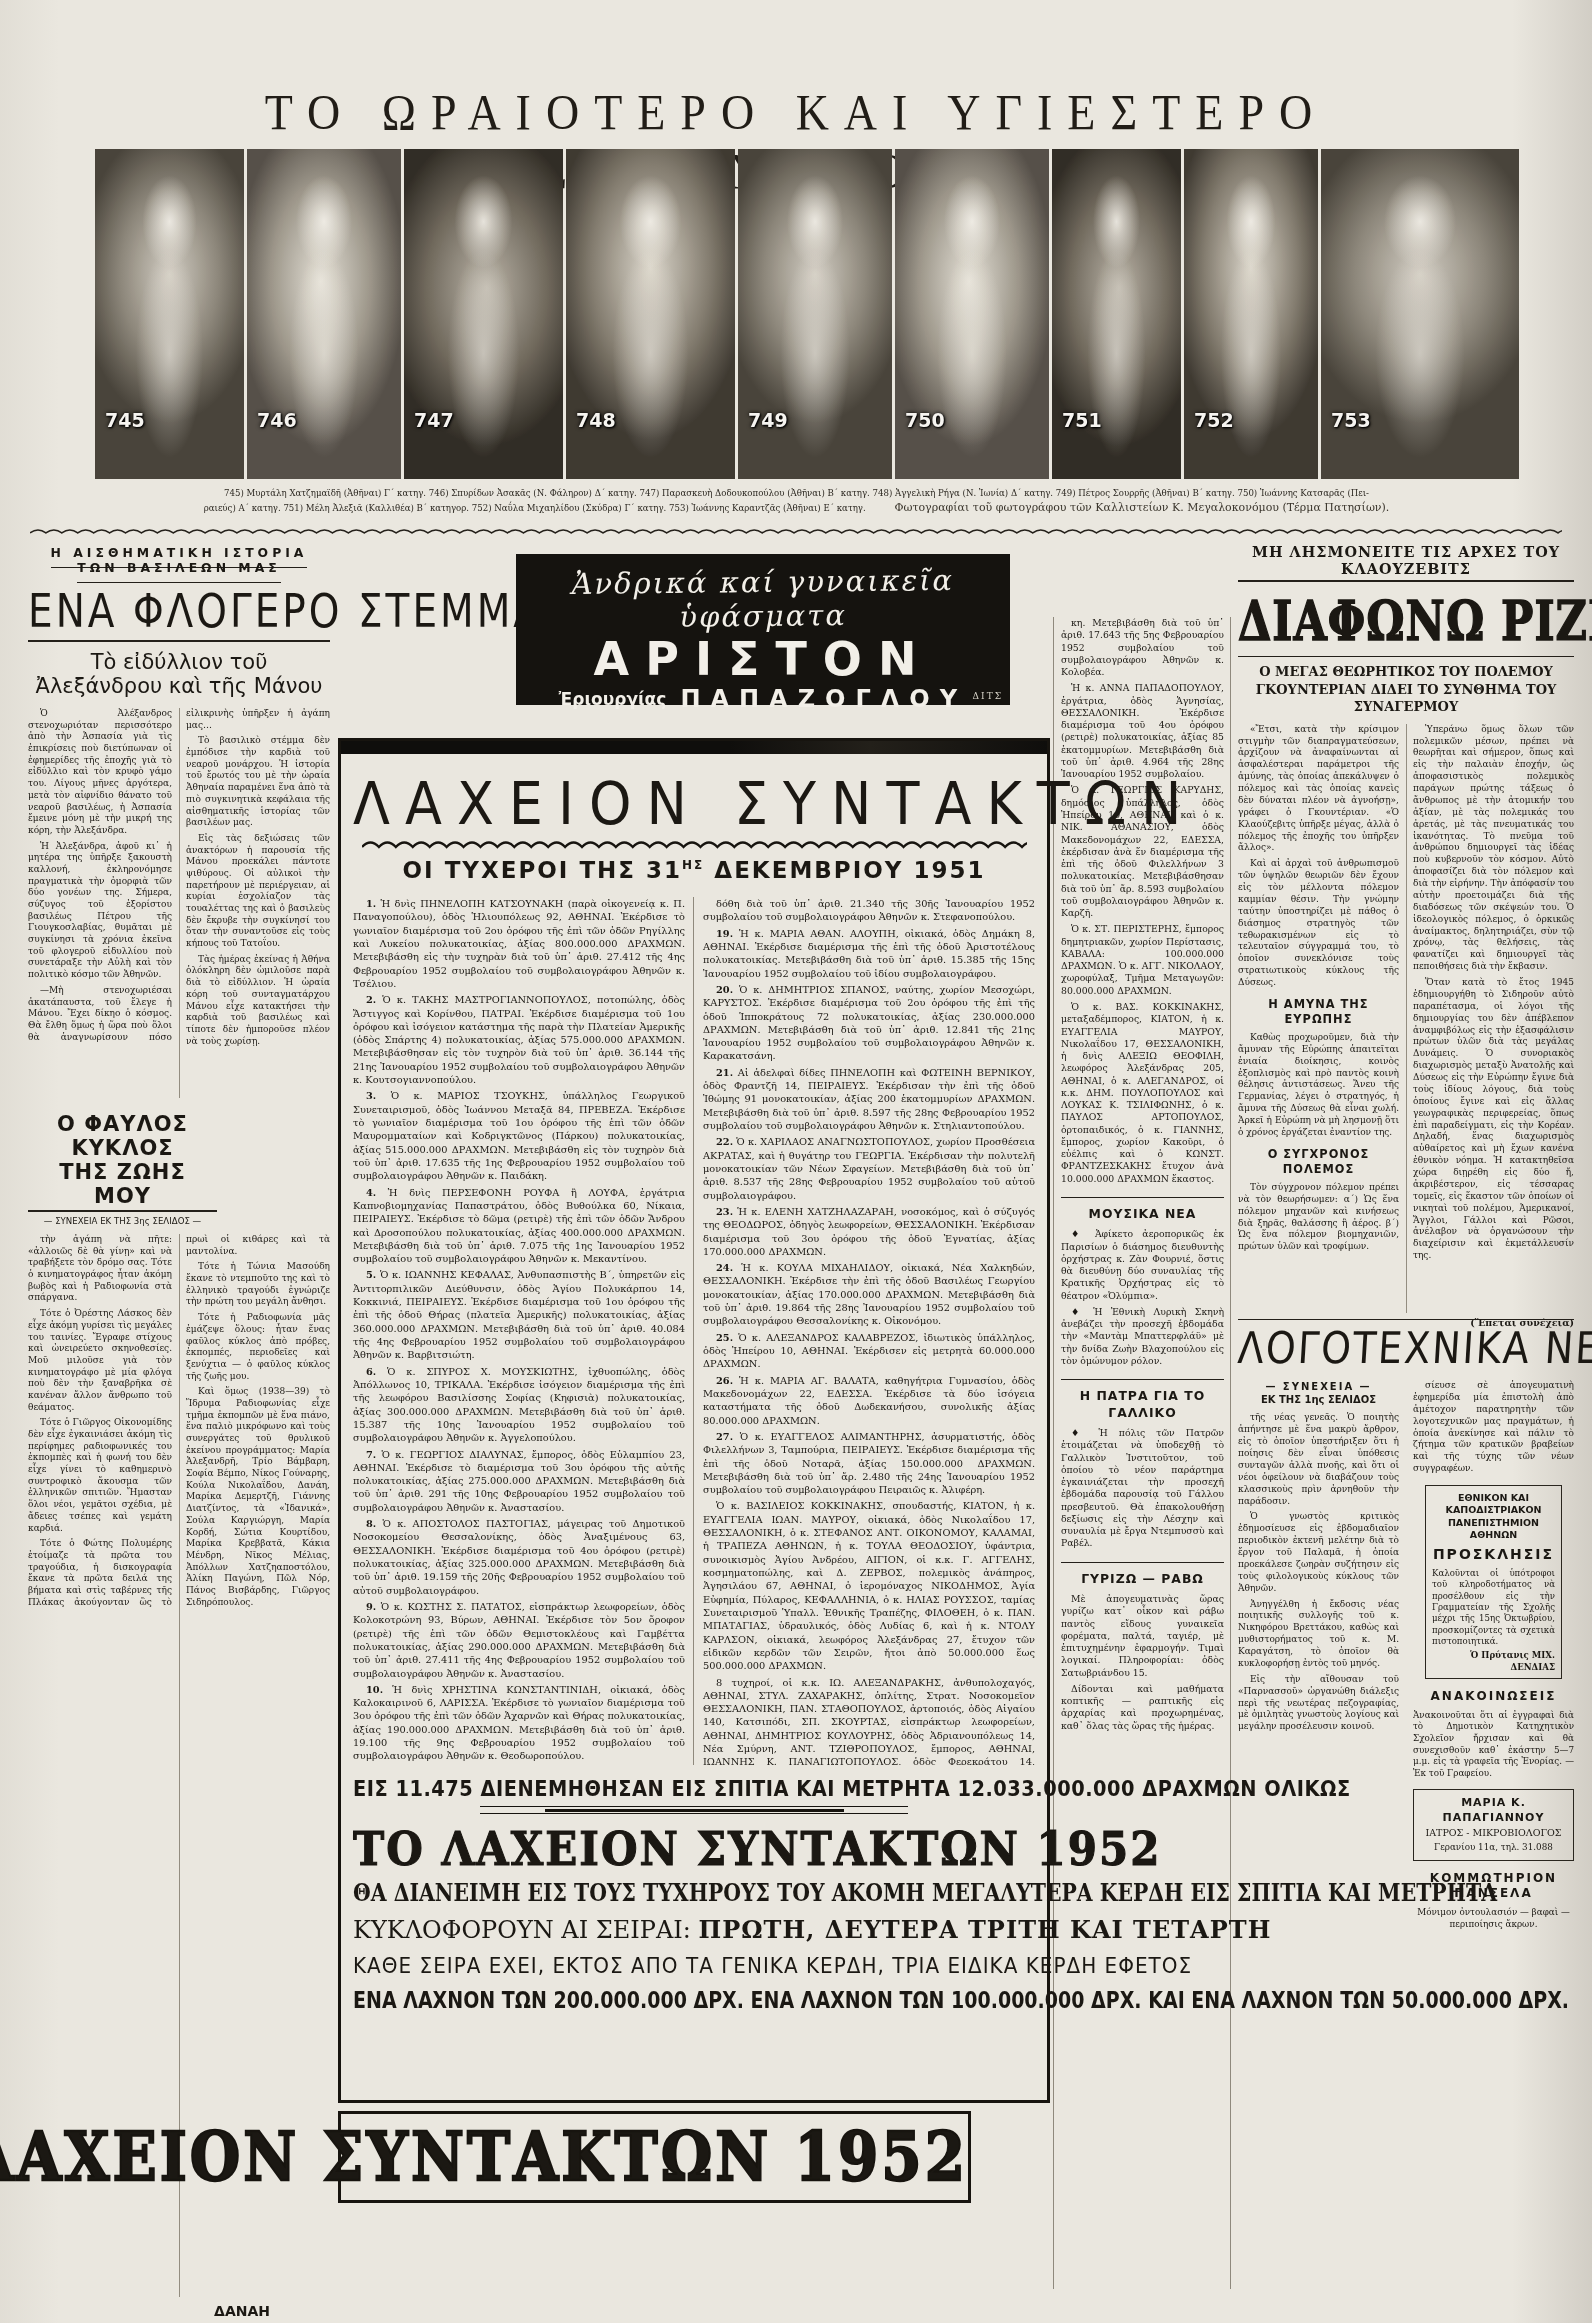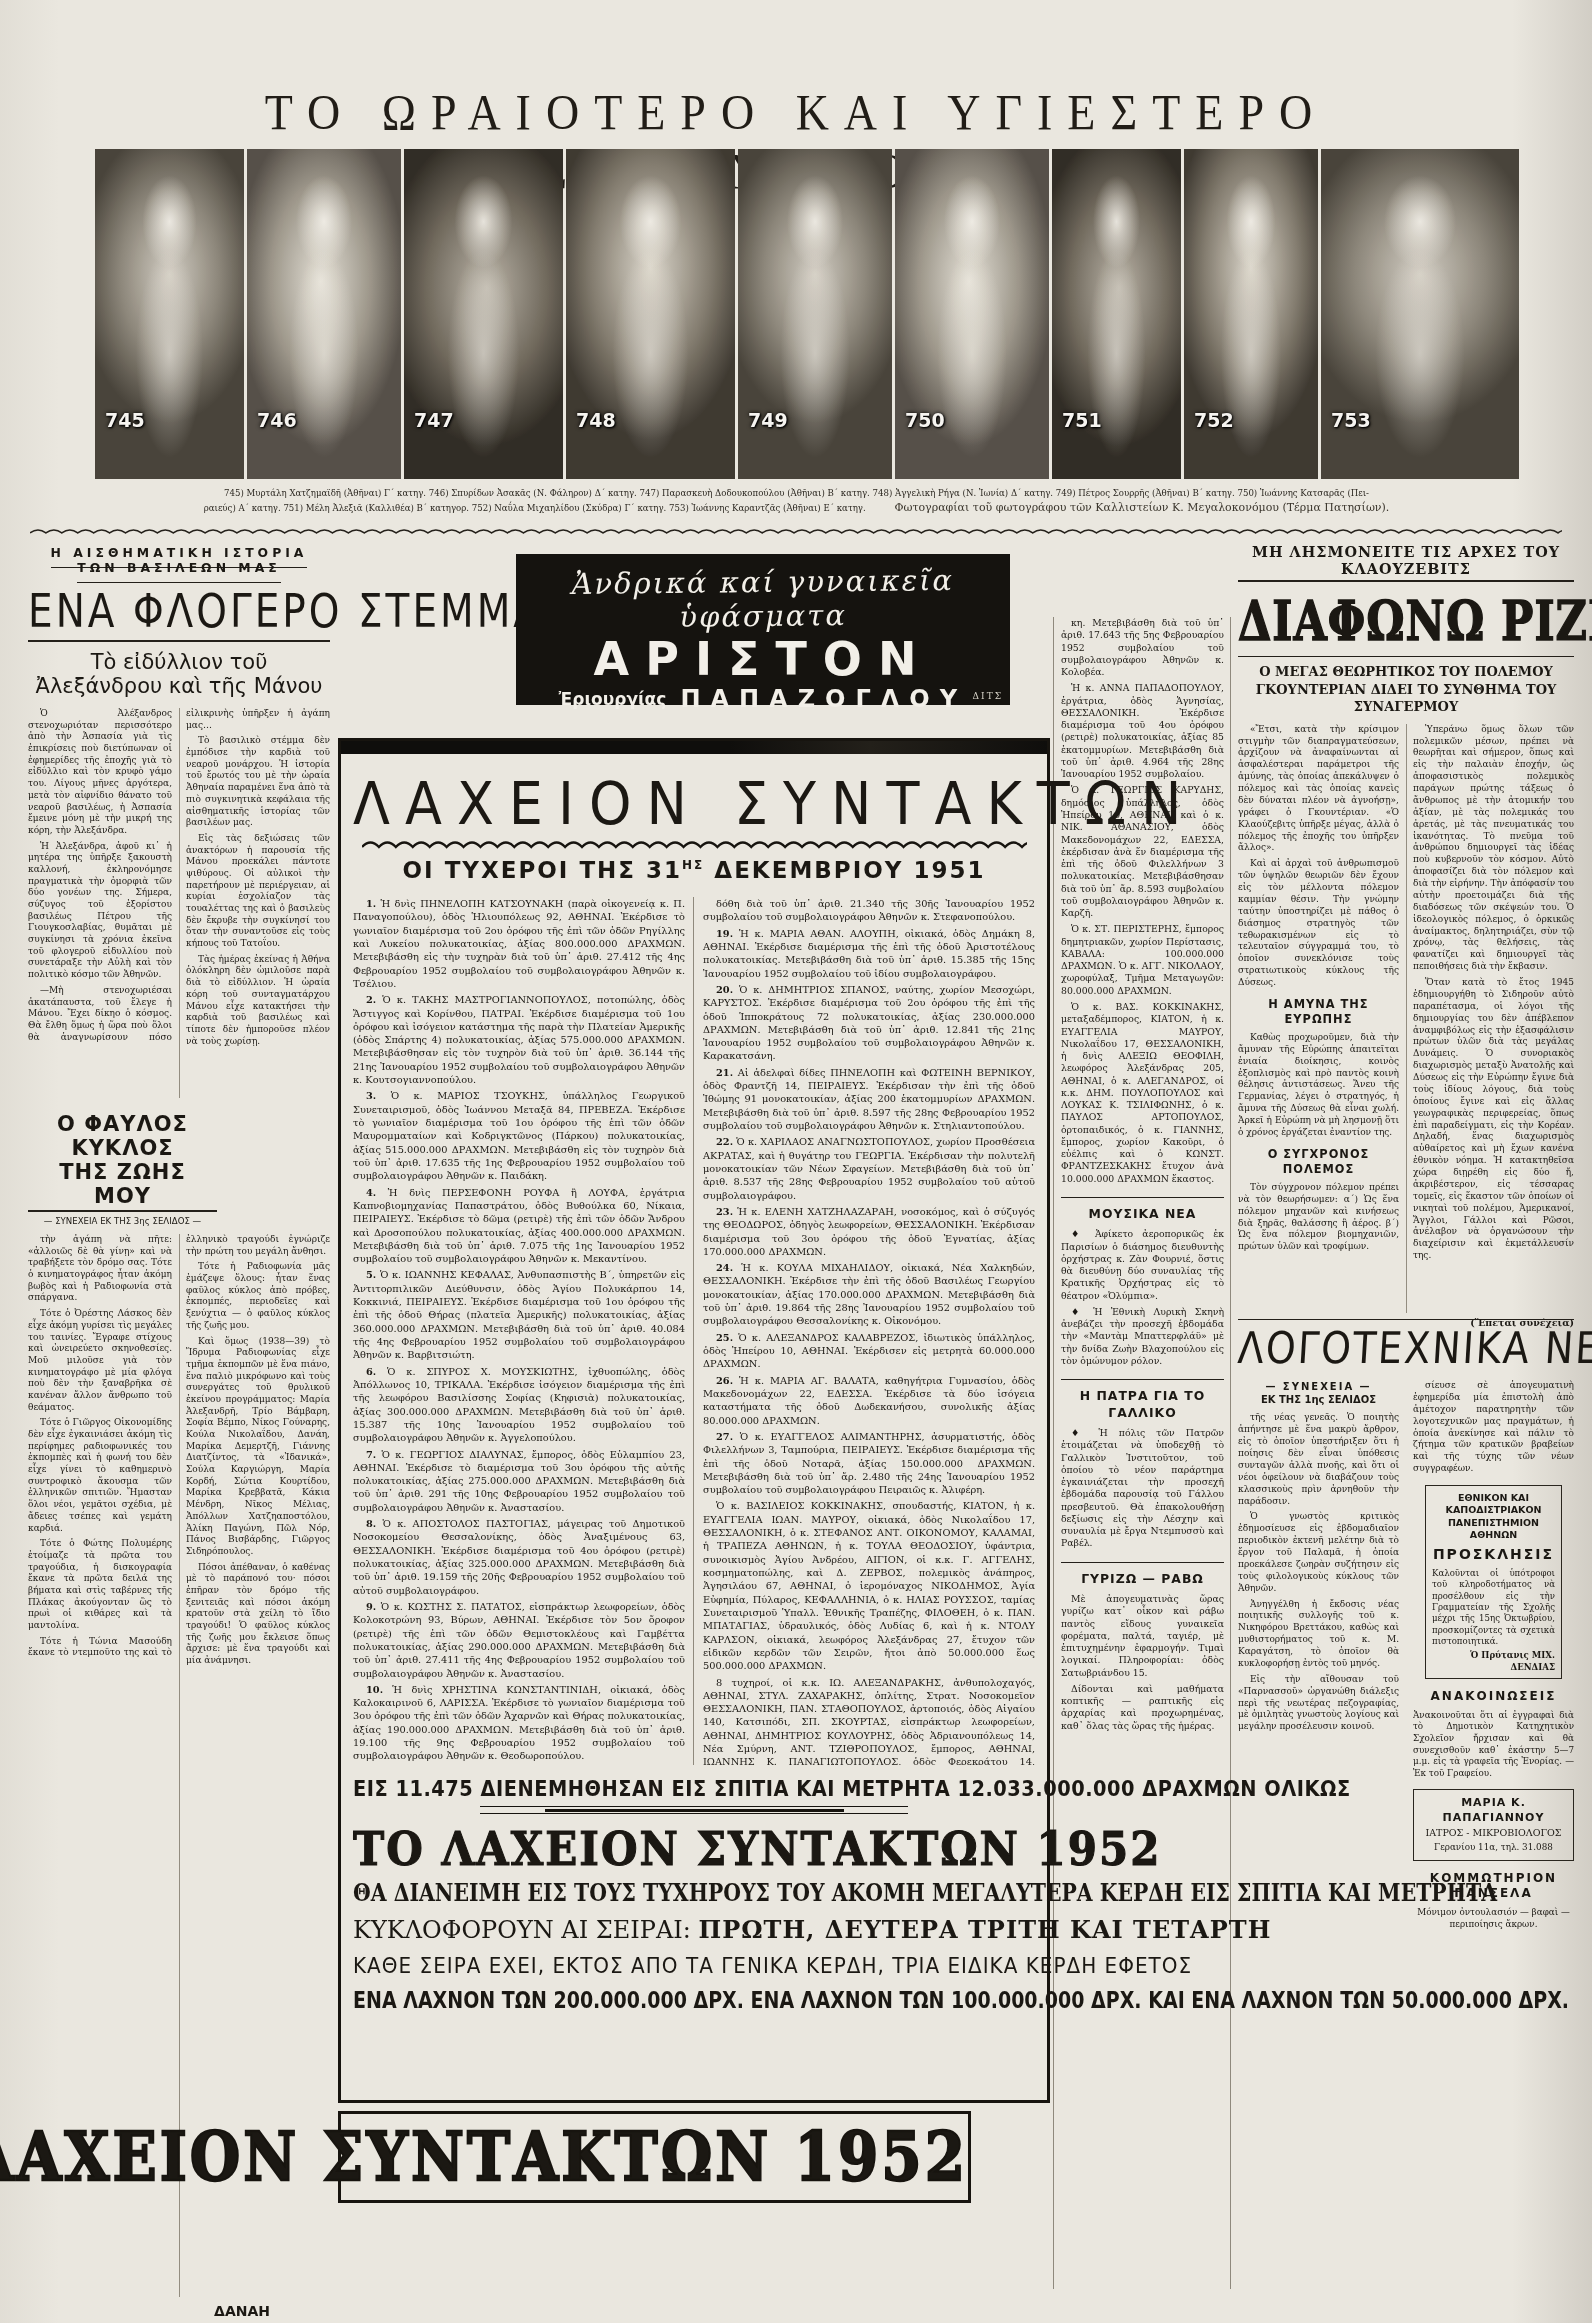--- a/index.html
+++ b/index.html
@@ -203,21 +203,20 @@
     </div>
     <div class="faylos-cont" data-interactable="false">— ΣΥΝΕΧΕΙΑ ΕΚ ΤΗΣ 3ης ΣΕΛΙΔΟΣ —</div>
     <div class="body-2col" id="faylos-body" data-interactable="false">
         <p data-interactable="false">τὴν ἀγάπη νὰ πῆτε: «ἀλλοιῶς δὲ θὰ γίνῃ» καὶ νὰ τραβήξετε τὸν δρόμο σας. Τότε ὁ κινηματογράφος ἦταν ἀκόμη βωβὸς καὶ ἡ Ραδιοφωνία στὰ σπάργανα.</p>
         <p data-interactable="false">Τότε ὁ Ὀρέστης Λάσκος δὲν εἶχε ἀκόμη γυρίσει τὶς μεγάλες του ταινίες. Ἔγραφε στίχους καὶ ὠνειρεύετο σκηνοθεσίες. Μοῦ μιλοῦσε γιὰ τὸν κινηματογράφο μὲ μία φλόγα ποὺ δὲν τὴν ξαναβρῆκα σὲ κανέναν ἄλλον ἄνθρωπο τοῦ θεάματος.</p>
         <p data-interactable="false">Τότε ὁ Γιῶργος Οἰκονομίδης δὲν εἶχε ἐγκαινιάσει ἀκόμη τὶς περίφημες ραδιοφωνικές του ἐκπομπὲς καὶ ἡ φωνή του δὲν εἶχε γίνει τὸ καθημερινὸ συντροφικὸ ἄκουσμα τῶν ἑλληνικῶν σπιτιῶν. Ἤμασταν ὅλοι νέοι, γεμᾶτοι σχέδια, μὲ ἄδειες τσέπες καὶ γεμάτη καρδιά.</p>
         <p data-interactable="false">Τότε ὁ Φώτης Πολυμέρης ἑτοίμαζε τὰ πρῶτα του τραγούδια, ἡ δισκογραφία ἔκανε τὰ πρῶτα δειλά της βήματα καὶ στὶς ταβέρνες τῆς Πλάκας ἀκούγονταν ὣς τὸ πρωὶ οἱ κιθάρες καὶ τὰ μαντολίνα.</p>
         <p data-interactable="false">Τότε ἡ Τώνια Μασούδη ἔκανε τὸ ντεμποῦτο της καὶ τὸ ἑλληνικὸ τραγούδι ἐγνώριζε τὴν πρώτη του μεγάλη ἄνθησι.</p>
         <p data-interactable="false">Τότε ἡ Ραδιοφωνία μᾶς ἐμάζεψε ὅλους: ἦταν ἕνας φαῦλος κύκλος ἀπὸ πρόβες, ἐκπομπές, περιοδεῖες καὶ ξενύχτια — ὁ φαῦλος κύκλος τῆς ζωῆς μου.</p>
         <p data-interactable="false">Καὶ ὅμως (1938—39) τὸ Ἵδρυμα Ραδιοφωνίας εἶχε τμῆμα ἐκπομπῶν μὲ ἕνα πιάνο, ἕνα παλιὸ μικρόφωνο καὶ τοὺς συνεργάτες τοῦ θρυλικοῦ ἐκείνου προγράμματος: Μαρία Ἀλεξανδρῆ, Τρίο Βάμβαρη, Σοφία Βέμπο, Νίκος Γούναρης, Κούλα Νικολαΐδου, Δανάη, Μαρίκα Δεμερτζῆ, Γιάννης Διατζίντος, τὰ «Ἰδανικά», Σούλα Καργιώργη, Μαρία Κορδή, Σώτια Κουρτίδου, Μαρίκα Κρεββατᾶ, Κάκια Μένδρη, Νῖκος Μέλιας, Ἀπόλλων Χατζηαποστόλου, Ἀλίκη Παγώνη, Πῶλ Νόρ, Πάνος Βισβάρδης, Γιῶργος Σιδηρόπουλος.</p>
-        <p data-interactable="false">Πόσοι ἀπέθαναν, ὁ καθένας μὲ τὸ παράπονό του· πόσοι ἐπῆραν τὸν δρόμο τῆς ξενιτειᾶς καὶ πόσοι ἀκόμη κρατοῦν στὰ χείλη τὸ ἴδιο τραγούδι! Ὁ φαῦλος κύκλος τῆς ζωῆς μου ἔκλεισε ὅπως ἄρχισε: μὲ ἕνα τραγούδι καὶ μία ἀνάμνησι.</p>
       </div>
     <div class="danae" data-interactable="false">ΔΑΝΑΗ</div>
   </div>
 
   <div class="ad" data-interactable="false">
     <div class="script" data-interactable="false">Ἀνδρικά καί γυναικεῖα ὑφάσματα</div>
     <div class="brand" data-interactable="false">ΑΡΙΣΤΟΝ</div>
     <div class="line3" data-interactable="false">
       <span class="erio" data-interactable="false">Ἐριουργίας</span><span class="brand2" data-interactable="false">ΠΑΠΑΖΟΓΛΟΥ</span>
     </div>

